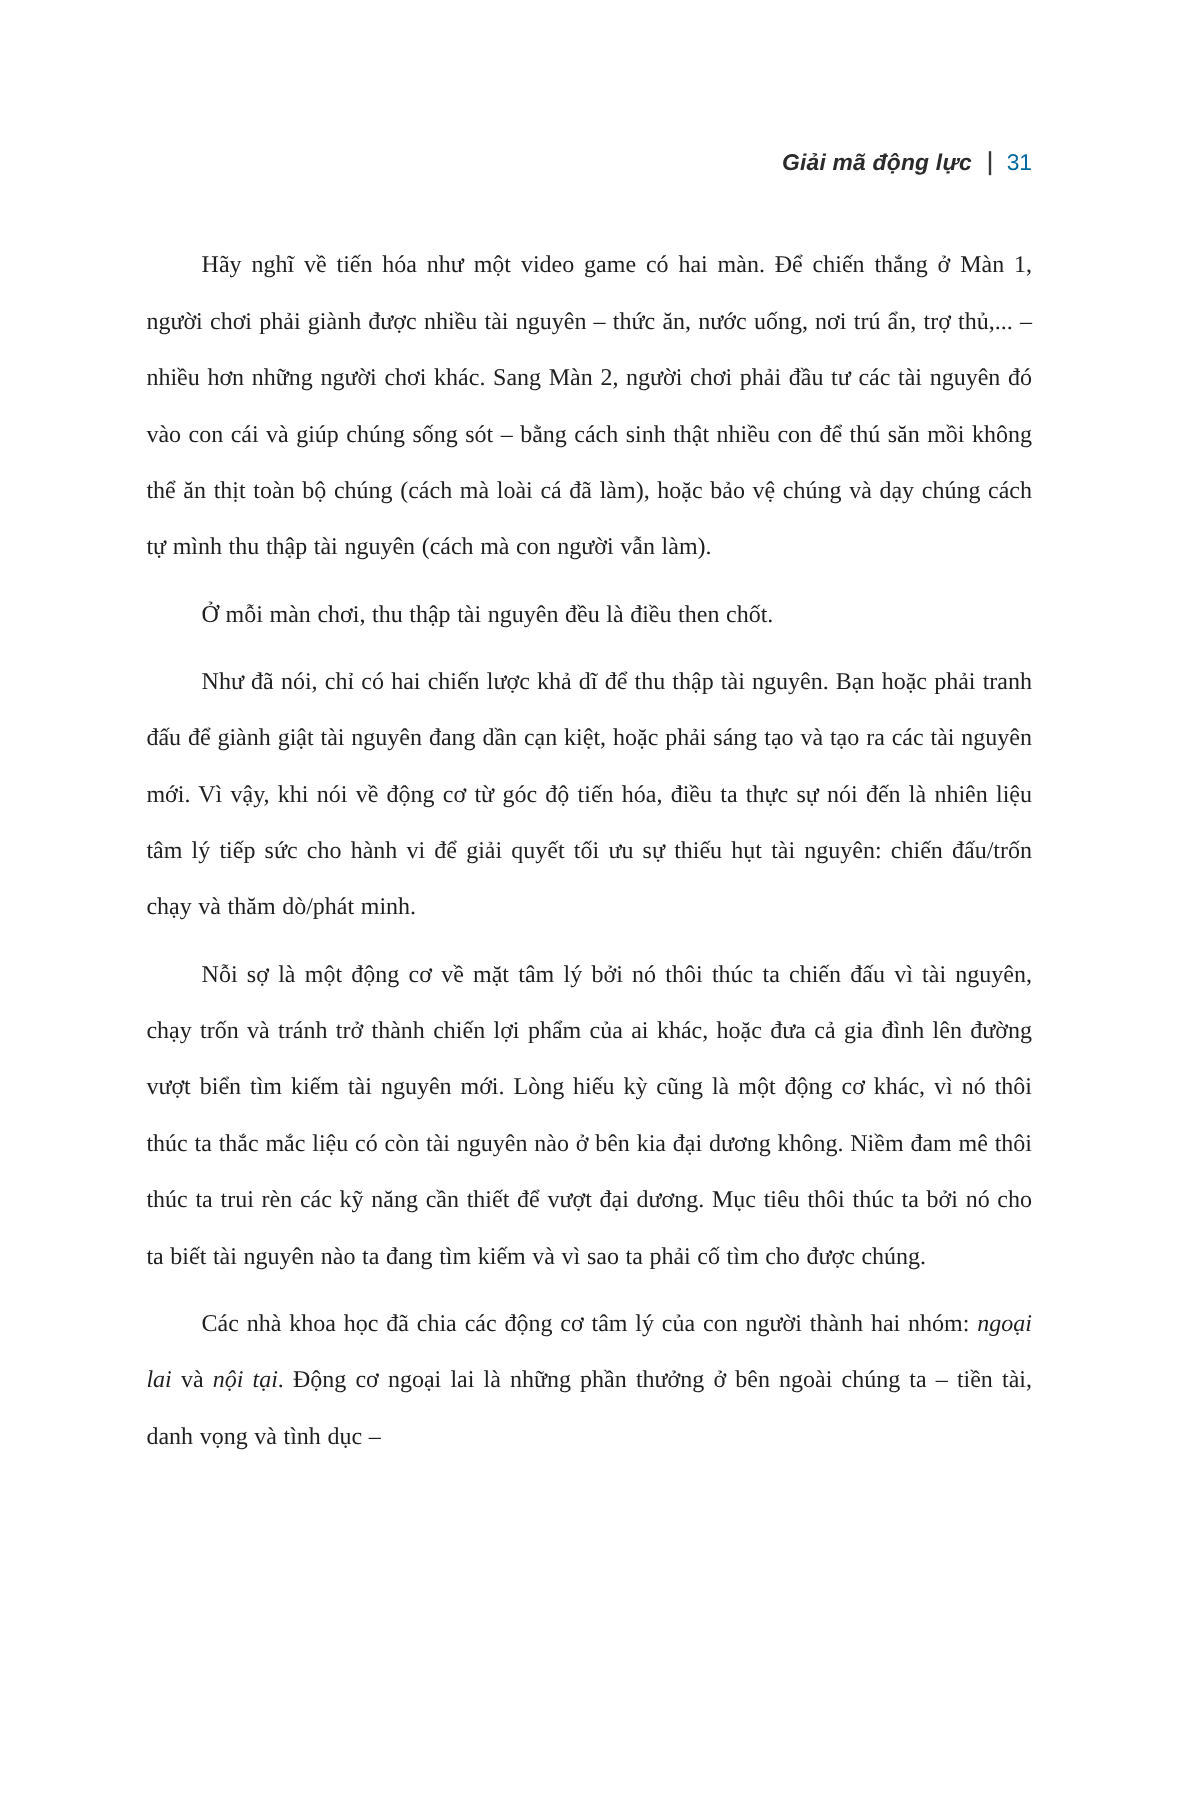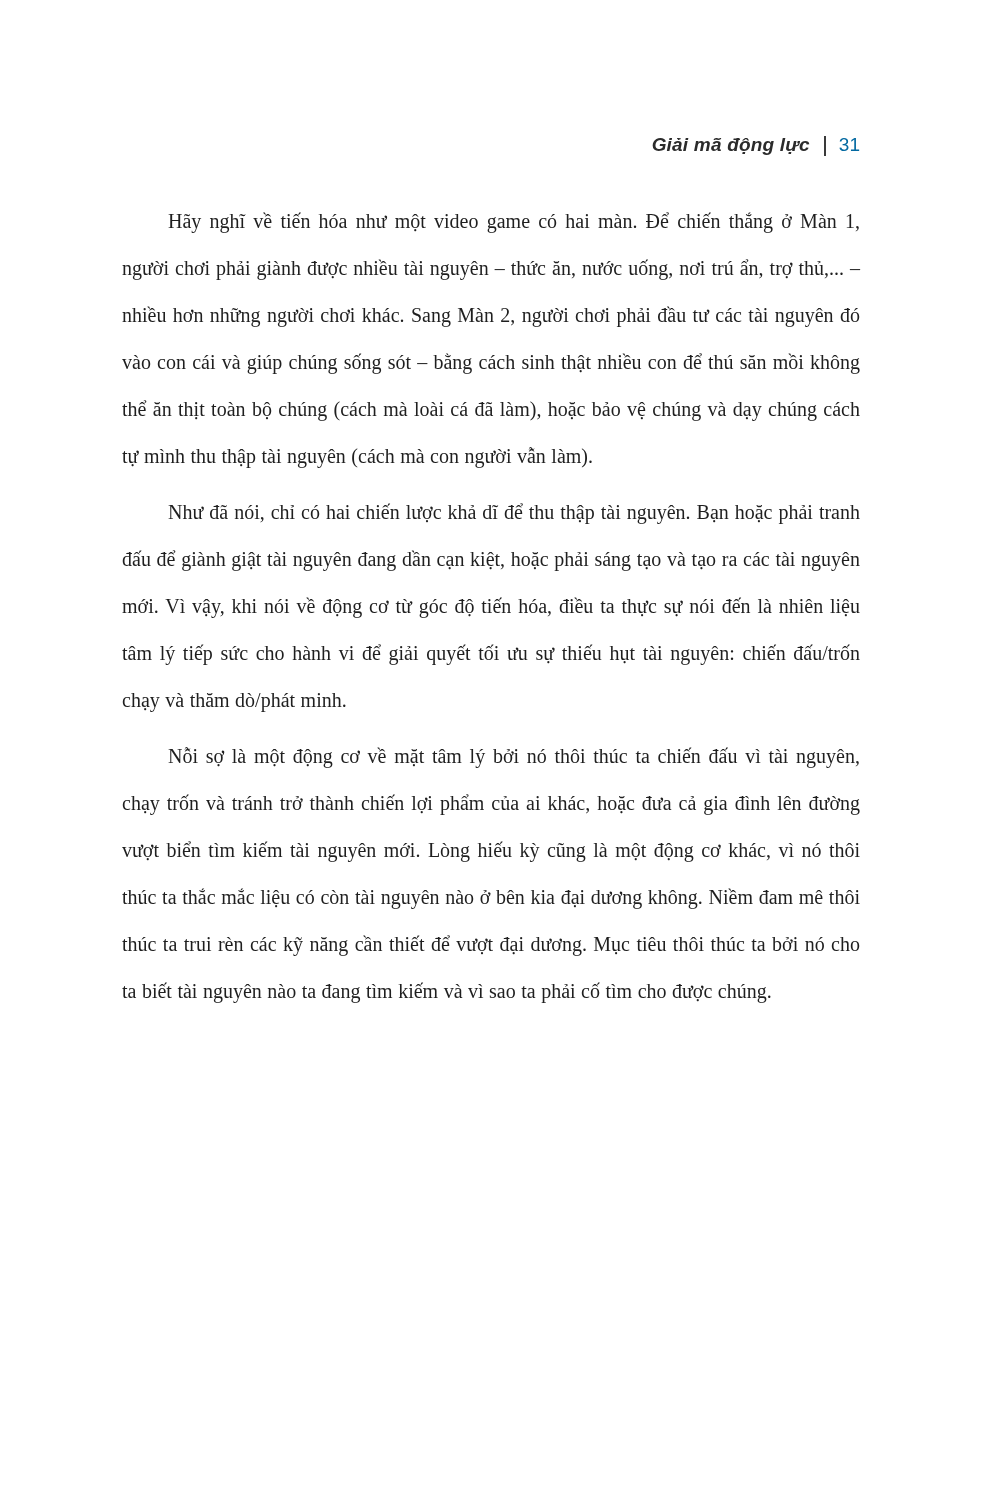--- a/index.html
+++ b/index.html
@@ -18,21 +18,21 @@
     position: relative;
     box-sizing: border-box;
     width: 984px;
     height: 1500px;
     padding: 126px 124px 0 122px;
     background: #ffffff;
   }
   .page-header {
     display: flex;
     justify-content: flex-end;
-    align-items: flex-end;
+    align-items: flex-start;
     height: 30px;
     margin-bottom: 42px;
   }
   .running-title {
     font-family: "Liberation Sans", sans-serif;
     font-style: italic;
     font-weight: 600;
     font-size: 19px;
     color: #2b2b2b;
     letter-spacing: 0.2px;
@@ -74,21 +74,23 @@
 
   <div class="page-header">
     <span class="running-title">Giải mã động lực</span>
     <span class="header-divider"></span>
     <span class="page-number">31</span>
   </div>
 
   <div class="page-content">
     <p>Hãy nghĩ về tiến hóa như một video game có hai màn. Để chiến thắng ở Màn 1, người chơi phải giành được nhiều tài nguyên – thức ăn, nước uống, nơi trú ẩn, trợ thủ,... – nhiều hơn những người chơi khác. Sang Màn 2, người chơi phải đầu tư các tài nguyên đó vào con cái và giúp chúng sống sót – bằng cách sinh thật nhiều con để thú săn mồi không thể ăn thịt toàn bộ chúng (cách mà loài cá đã làm), hoặc bảo vệ chúng và dạy chúng cách tự mình thu thập tài nguyên (cách mà con người vẫn làm).</p>
 
+    <p>Ở mỗi màn chơi, thu thập tài nguyên đều là điều then chốt.</p>
 
     <p>Như đã nói, chỉ có hai chiến lược khả dĩ để thu thập tài nguyên. Bạn hoặc phải tranh đấu để giành giật tài nguyên đang dần cạn kiệt, hoặc phải sáng tạo và tạo ra các tài nguyên mới. Vì vậy, khi nói về động cơ từ góc độ tiến hóa, điều ta thực sự nói đến là nhiên liệu tâm lý tiếp sức cho hành vi để giải quyết tối ưu sự thiếu hụt tài nguyên: chiến đấu/trốn chạy và thăm dò/phát minh.</p>
 
     <p>Nỗi sợ là một động cơ về mặt tâm lý bởi nó thôi thúc ta chiến đấu vì tài nguyên, chạy trốn và tránh trở thành chiến lợi phẩm của ai khác, hoặc đưa cả gia đình lên đường vượt biển tìm kiếm tài nguyên mới. Lòng hiếu kỳ cũng là một động cơ khác, vì nó thôi thúc ta thắc mắc liệu có còn tài nguyên nào ở bên kia đại dương không. Niềm đam mê thôi thúc ta trui rèn các kỹ năng cần thiết để vượt đại dương. Mục tiêu thôi thúc ta bởi nó cho ta biết tài nguyên nào ta đang tìm kiếm và vì sao ta phải cố tìm cho được chúng.</p>
 
 
+    <p><span>Các nhà khoa học đã chia các động cơ tâm lý của con người thành hai nhóm: </span><em>ngoại lai</em><span> và </span><em>nội tại</em><span>. Động cơ ngoại lai là những phần thưởng ở bên ngoài chúng ta – tiền tài, danh vọng và tình dục –</span></p>
   </div>
 
 </div>
 
 </body></html>

